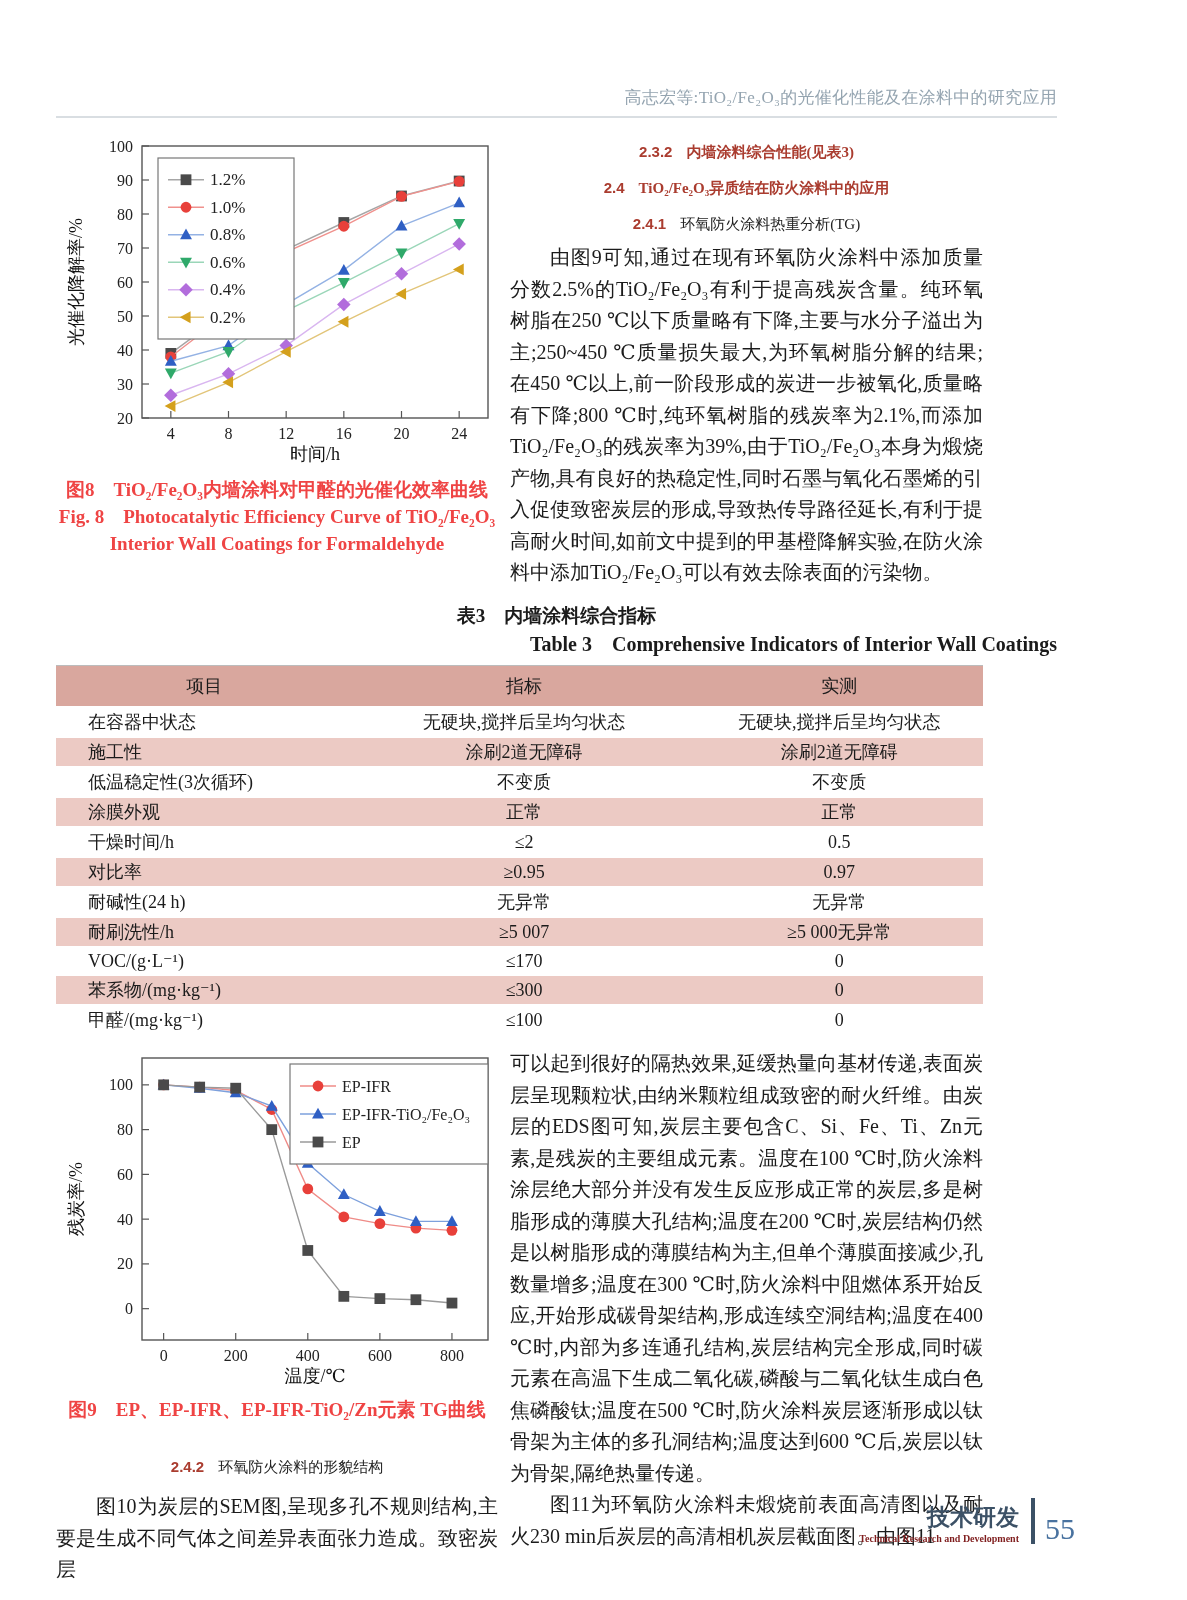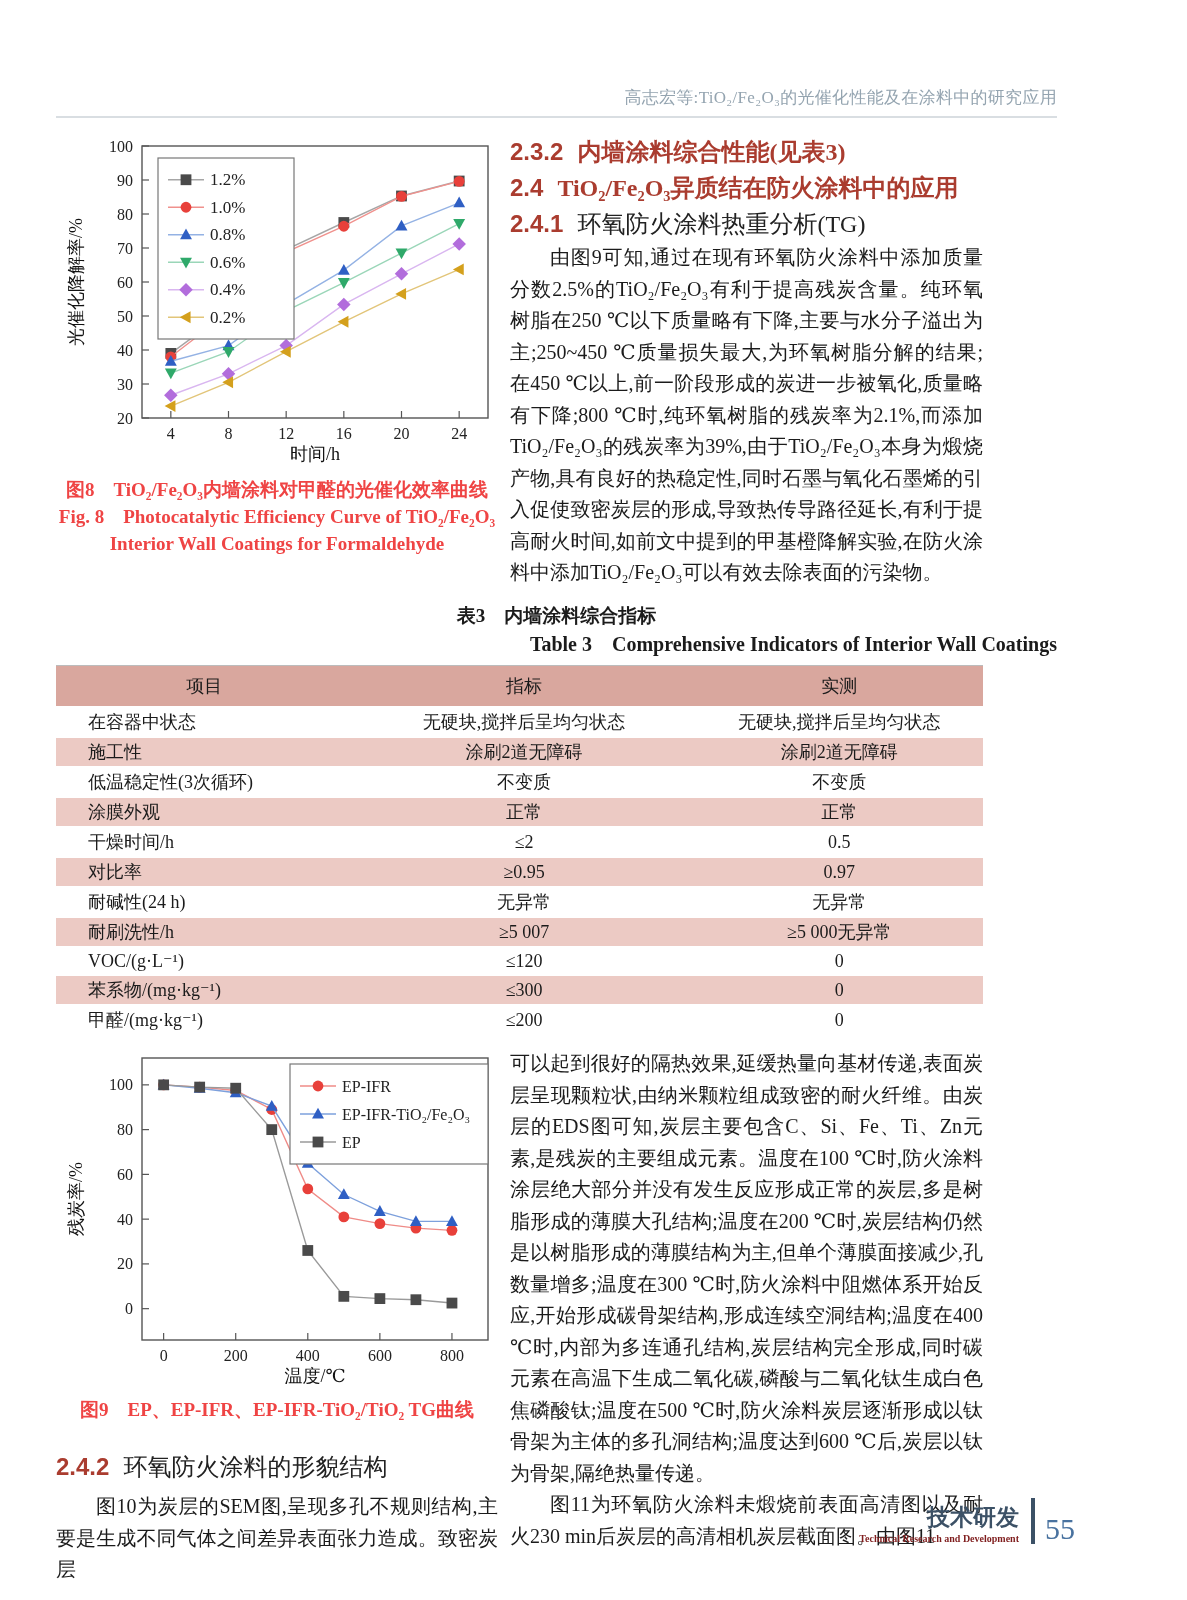--- a/index.html
+++ b/index.html
@@ -18,21 +18,21 @@
   .col-left { width:442px; flex:0 0 442px; }
   .col-right { width:473px; flex:0 0 473px; }
   .cols.top { margin-top:16px; }
 
   
   figure { width:442px; }
   .fig-caption { text-align:center; font-weight:bold; font-size:19px; line-height:27px; color:#ef4444; margin-top:6px; }
   svg text { font-family:"Liberation Serif","DejaVu Serif",serif; }
 
   
-  .heading { font-size:24px; font-weight:bold; line-height:35px; }
+  .heading { font-size:15px; font-weight:bold; line-height:35px;text-align:center; }
   .heading .h-num { color:#aa3c2f; font-family:"Liberation Sans","DejaVu Sans",sans-serif; margin-right:14px; }
   .heading.red-full .h-title { color:#aa3c2f; }
   .heading.mixed .h-title { color:#222; font-weight:normal; }
 
   
   .para { font-size:20px; line-height:31.5px; text-align:justify; color:#1b1b1b; }
   .indent { text-indent:2em; }
 
   
   .table-block { margin-top:14px; }
@@ -240,31 +240,31 @@
             <td>无异常</td>
             <td>无异常</td>
           </tr>
           <tr class="alt">
             <td class="c1">耐刷洗性/h</td>
             <td>≥5 007</td>
             <td>≥5 000无异常</td>
           </tr>
           <tr>
             <td class="c1">VOC/(g·L⁻¹)</td>
-            <td>≤120</td>
+            <td>≤170</td>
             <td>0</td>
           </tr>
           <tr class="alt">
             <td class="c1">苯系物/(mg·kg⁻¹)</td>
             <td>≤300</td>
             <td>0</td>
           </tr>
           <tr>
             <td class="c1">甲醛/(mg·kg⁻¹)</td>
-            <td>≤200</td>
+            <td>≤100</td>
             <td>0</td>
           </tr>
         </tbody>
     </table>
   </div>
 
   <div class="cols bottom">
     <div class="col-left">
       <figure>
         <svg id="fig9-svg" width="442" height="338">
@@ -328,21 +328,21 @@
             <circle cx="262" cy="38" r="5.4" fill="#e8403a"></circle>
             <text x="286" y="43.5" font-size="16" fill="#222">EP-IFR</text>
             <line x1="244" y1="66" x2="280" y2="66" stroke="#7da0dc" stroke-width="1.4"></line>
             <path d="M262,59.79 L267.94,70.59 L256.06,70.59 Z" fill="#2f5fc4"></path>
             <text x="286" y="71.5" font-size="16" fill="#222">EP-IFR-TiO₂/Fe₂O₃</text>
             <line x1="244" y1="94" x2="280" y2="94" stroke="#9a9a9a" stroke-width="1.4"></line>
             <rect x="256.6" y="88.6" width="10.8" height="10.8" fill="#4a4a4a"></rect>
             <text x="286" y="99.5" font-size="16" fill="#222">EP</text>
           </svg>
         <figcaption class="fig-caption">
-          <div>图9　EP、EP-IFR、EP-IFR-TiO₂/TiO₂ TG曲线</div>
+          <div>图9　EP、EP-IFR、EP-IFR-TiO₂/Zn元素 TG曲线</div>
         </figcaption>
       </figure>
       <div class="heading mixed h242">
         <span class="h-num">2.4.2</span><span class="h-title">环氧防火涂料的形貌结构</span>
       </div>
       <p class="para indent p-morph">图10为炭层的SEM图,呈现多孔不规则结构,主要是生成不同气体之间差异表面张力造成。致密炭层</p>
     </div>
     <div class="col-right">
       <p class="para">可以起到很好的隔热效果,延缓热量向基材传递,表面炭层呈现颗粒状,由纳米颗粒组成致密的耐火纤维。由炭层的EDS图可知,炭层主要包含C、Si、Fe、Ti、Zn元素,是残炭的主要组成元素。温度在100 ℃时,防火涂料涂层绝大部分并没有发生反应形成正常的炭层,多是树脂形成的薄膜大孔结构;温度在200 ℃时,炭层结构仍然是以树脂形成的薄膜结构为主,但单个薄膜面接减少,孔数量增多;温度在300 ℃时,防火涂料中阻燃体系开始反应,开始形成碳骨架结构,形成连续空洞结构;温度在400 ℃时,内部为多连通孔结构,炭层结构完全形成,同时碳元素在高温下生成二氧化碳,磷酸与二氧化钛生成白色焦磷酸钛;温度在500 ℃时,防火涂料炭层逐渐形成以钛骨架为主体的多孔洞结构;温度达到600 ℃后,炭层以钛为骨架,隔绝热量传递。</p>
       <p class="para indent">图11为环氧防火涂料未煅烧前表面高清图以及耐火230 min后炭层的高清相机炭层截面图。由图11</p>

